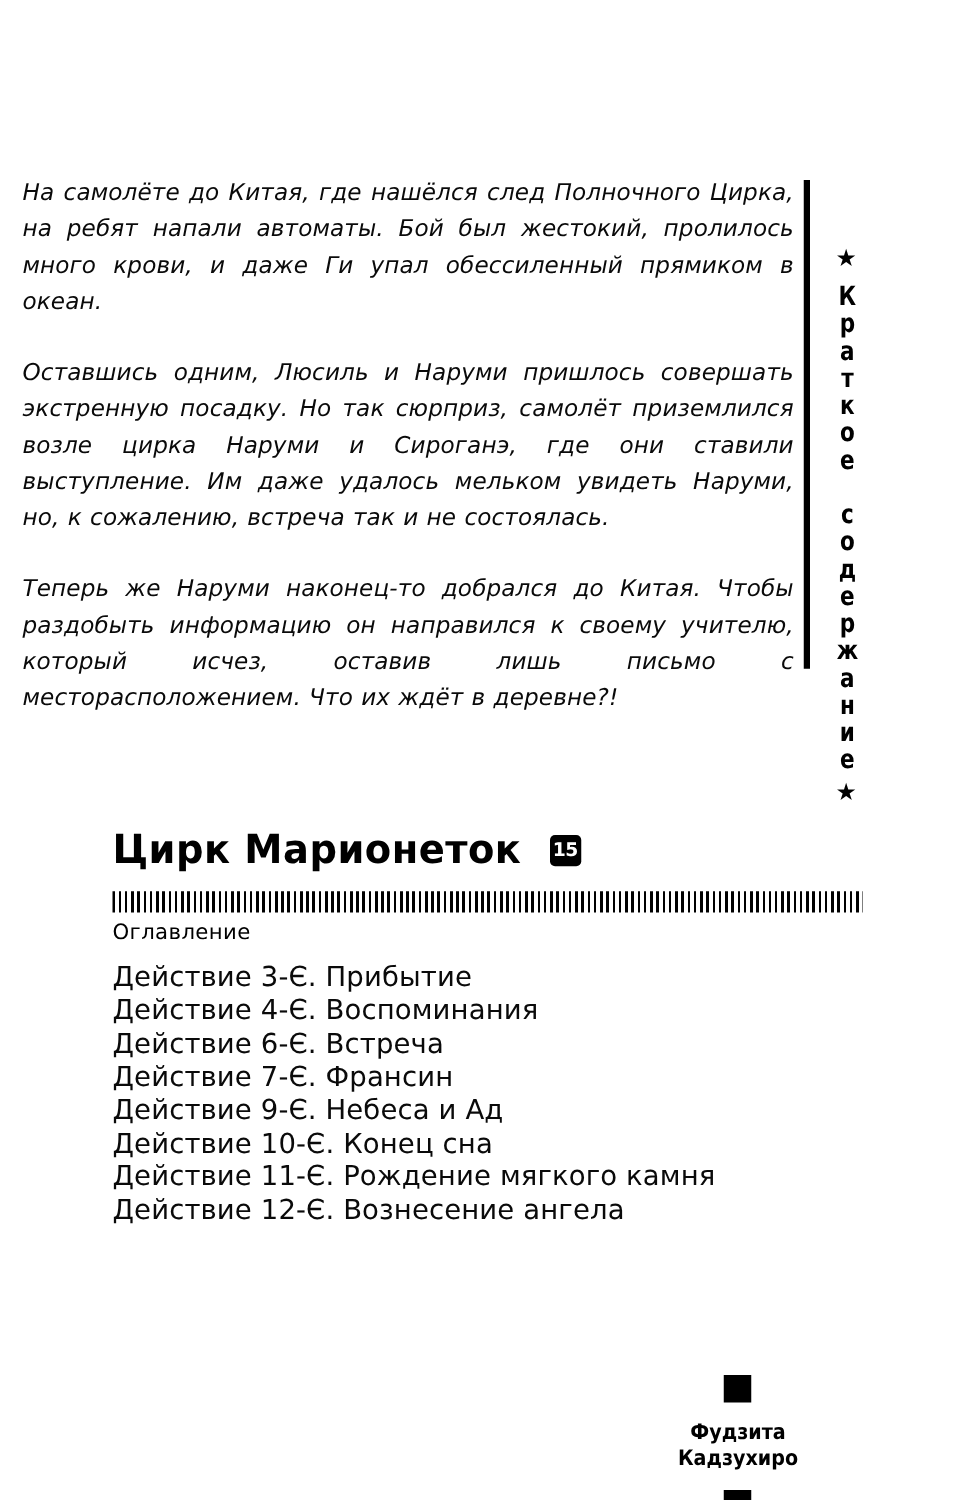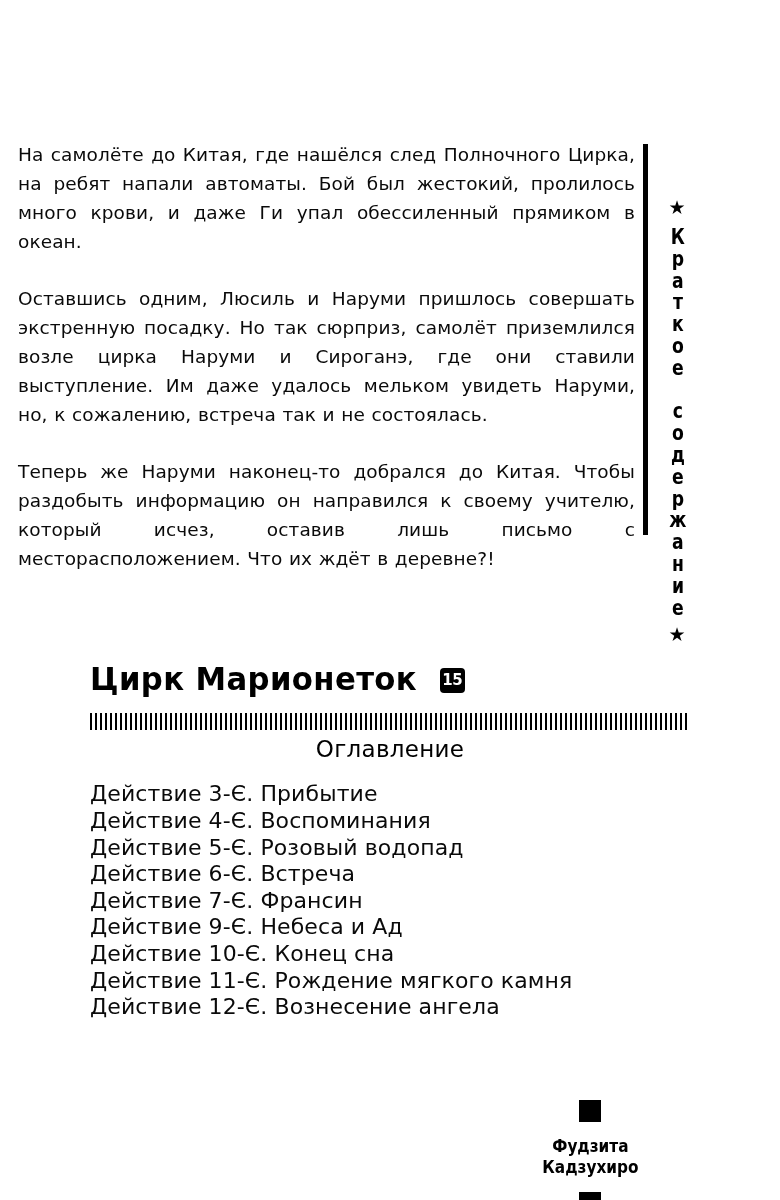--- a/index.html
+++ b/index.html
@@ -22,20 +22,21 @@
     position: absolute;
     inset: 0;
   }
 
   
   .synopsis {
     position: absolute;
     left: 18px;
     top: 140px;
     width: 617px;
+    font-style: italic;
   }
   .synopsis p {
     margin: 0 0 28px 0;
     font-family: "DejaVu Sans", "Liberation Sans", sans-serif;
     font-size: 18.5px;
     line-height: 29px;
     text-align: justify;
     text-justify: inter-word;
     letter-spacing: 0.1px;
     word-spacing: 0.6px;
@@ -135,23 +136,22 @@
       #000000 0px,
       #000000 2px,
       #ffffff 2px,
       #ffffff 5px
     );
   }
 
   
   .toc-heading {
     margin-top: 7px;
-    text-align: center;
-    font-family: "DejaVu Sans", "Liberation Sans", sans-serif;
-    font-size: 23px;
+    font-family: "DejaVu Sans", "Liberation Sans", sans-serif;
+    font-size: 17px;
     font-weight: 400;
     line-height: 1.1;
     letter-spacing: 0.3px;
   }
 
   
   .toc-list {
     margin: 6px 0 0 0;
     padding: 0;
     list-style: none;
@@ -219,21 +219,20 @@
       <span class="volume-badge">15</span>
     </div>
 
     <div class="tick-divider"></div>
 
     <h2 class="toc-heading">Оглавление</h2>
 
     <ul class="toc-list">
       <li class="toc-item">Действие 3-Є. Прибытие</li>
       <li class="toc-item">Действие 4-Є. Воспоминания</li>
-      <li class="toc-item">Действие 5-Є. Розовый водопад</li>
       <li class="toc-item">Действие 6-Є. Встреча</li>
       <li class="toc-item">Действие 7-Є. Франсин</li>
       <li class="toc-item">Действие 9-Є. Небеса и Ад</li>
       <li class="toc-item">Действие 10-Є. Конец сна</li>
       <li class="toc-item">Действие 11-Є. Рождение мягкого камня</li>
       <li class="toc-item">Действие 12-Є. Вознесение ангела</li>
     </ul>
   </section>
 
   <footer class="footer">

